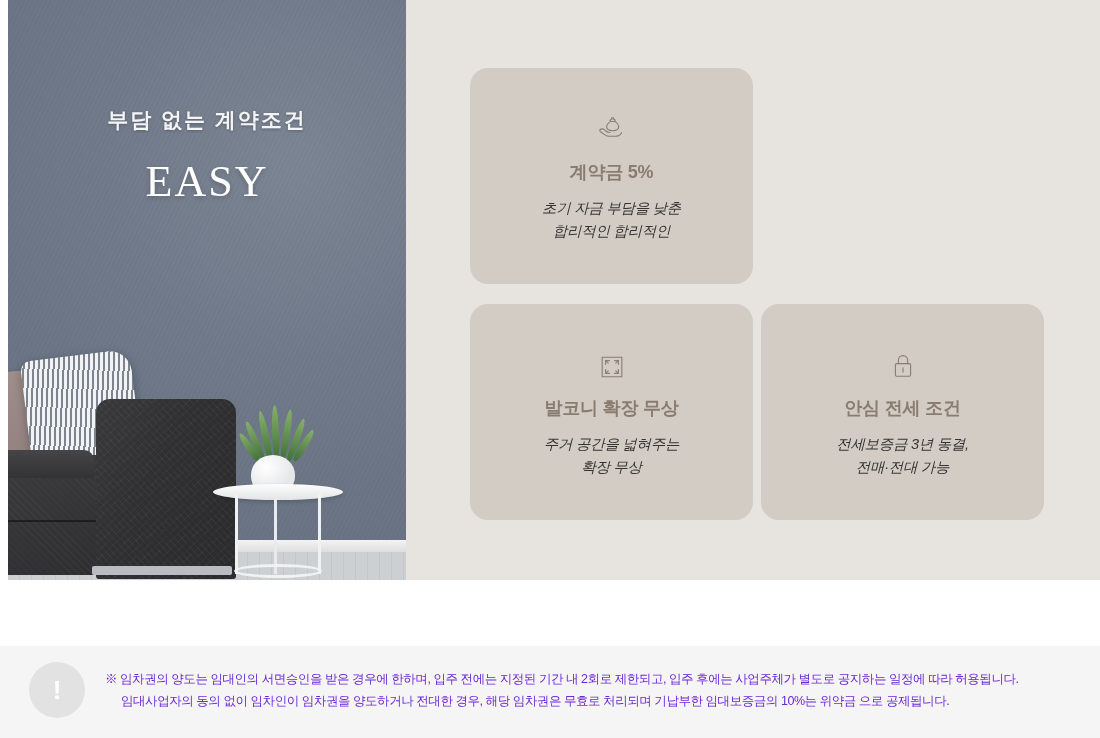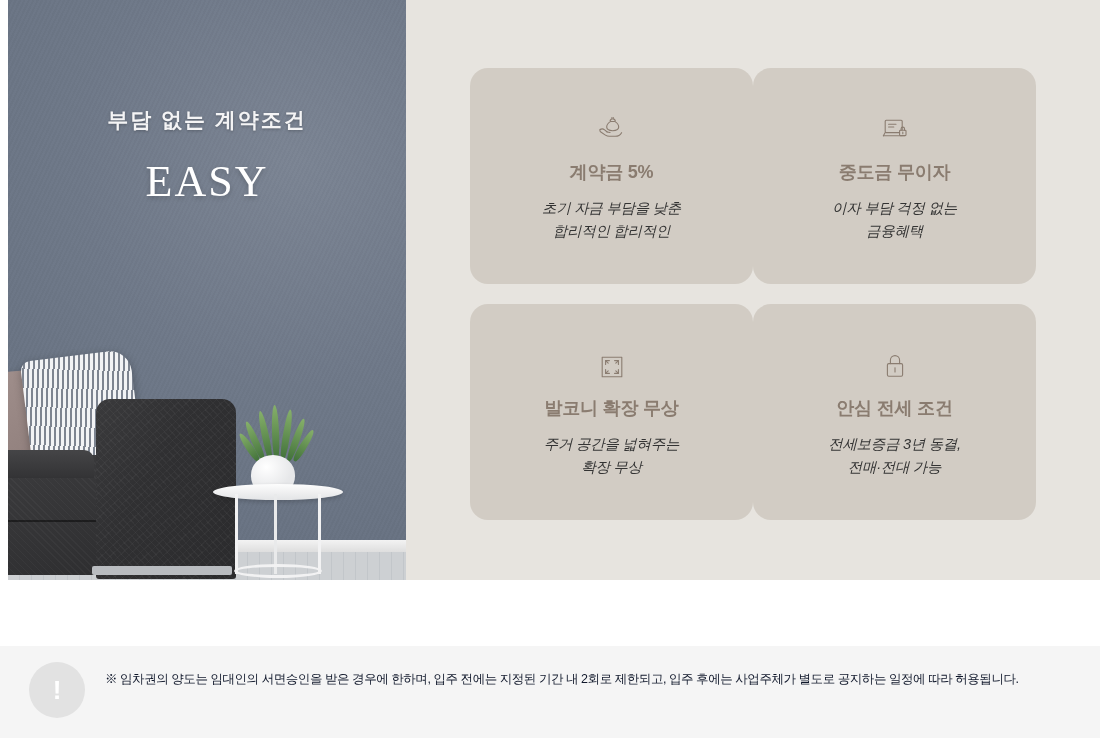--- a/index.html
+++ b/index.html
@@ -107,21 +107,21 @@
     text-shadow:0 1px 3px rgba(0,0,0,.25);
   }
   .hero-en {
     margin-top:20px; font-family:"Liberation Serif", serif; color:#ffffff;
     font-size:44px; line-height:56px; letter-spacing:2px;
     text-shadow:0 2px 5px rgba(0,0,0,.2);
   }
 
   
   .cards { position:absolute; left:462px; top:68px; width:574px; }
-  .card-row { display:flex; gap:0; }
+  .card-row { display:flex; gap:8px; }
   .card-row + .card-row { margin-top:20px; }
   .card {
     width:283px; height:216px; background:#d2ccc4; border-radius:18px;
     display:flex; flex-direction:column; align-items:center;
     padding-top:46px;
   }
   .card-icon { height:30px; display:flex; align-items:flex-end; justify-content:center; }
   .card-title {
     margin-top:16px; font-size:18px; font-weight:700; color:#8a7c70; letter-spacing:-.2px;
   }
@@ -132,21 +132,21 @@
   }
 
   
   .note-band { position:absolute; left:0; top:646px; width:1100px; height:92px; background:#f5f5f5; }
   .note-badge {
     position:absolute; left:29px; top:662px; width:56px; height:56px; border-radius:50%;
     background:#e2e2e2; display:flex; align-items:center; justify-content:center;
     color:#ffffff; font-size:26px; font-weight:700; line-height:1;
   }
   .note-lines { position:absolute; left:105px; top:668px; width:960px; }
-  .note-line { font-size:12.5px; line-height:22px; color:#0f172a; letter-spacing:-.45px; white-space:nowrap; }
+  .note-line { font-size:12.5px; line-height:22px; color:#6d28d9; letter-spacing:-.45px; white-space:nowrap; }
   .note-line.indent { padding-left:16px; }
 </style>
 </head>
 <body>
 
 <div class="stage">
 
   <div class="top-section">
 
     <div class="hero">
@@ -202,38 +202,20 @@
               <path d="M10.2 18c1 0 2 .1 2.9.4"></path>
             </svg>
           </div>
           <div class="card-title">계약금 5%</div>
           <div class="card-desc">
             <div>초기 자금 부담을 낮춘</div>
             <div>합리적인 합리적인</div>
           </div>
         </div>
 
-        <div class="card">
-          <div class="card-icon">
-            <svg width="30" height="30" viewBox="0 0 30 30" fill="none" stroke="#8a7c70" stroke-width="1.1" stroke-linecap="round" stroke-linejoin="round">
-              <rect x="5.2" y="6.2" width="17" height="12.4" rx="1"></rect>
-              <path d="M8.6 10.2h7.4M8.6 13h5.2"></path>
-              <path d="M3.4 21.8h18.8"></path>
-              <path d="M5.2 18.6l-1.8 3.2M22.2 18.6l1.8 3.2"></path>
-              <rect x="19.6" y="16.2" width="6.4" height="5.4" rx=".8" fill="#d2ccc4"></rect>
-              <path d="M21.1 16.2v-1.4a1.7 1.7 0 013.4 0v1.4"></path>
-              <path d="M22.8 18.1v1.6"></path>
-            </svg>
-          </div>
-          <div class="card-title">중도금 무이자</div>
-          <div class="card-desc">
-            <div>이자 부담 걱정 없는</div>
-            <div>금융혜택</div>
-          </div>
-        </div>
 
       </div>
 
       <div class="card-row">
 
         <div class="card">
           <div class="card-icon">
             <svg width="26" height="26" viewBox="0 0 26 26" fill="none" stroke="#8a7c70" stroke-width="1.1" stroke-linecap="round" stroke-linejoin="round">
               <rect x="3.2" y="3.2" width="19.6" height="19.6"></rect>
               <path d="M10.4 6.6H6.6v3.8M15.6 6.6h3.8v3.8M10.4 19.4H6.6v-3.8M15.6 19.4h3.8v-3.8"></path>
@@ -264,15 +246,16 @@
 
       </div>
 
     </div>
   </div>
 
   <div class="note-band"></div>
   <div class="note-badge">!</div>
   <div class="note-lines">
     <div class="note-line">※ 임차권의 양도는 임대인의 서면승인을 받은 경우에 한하며, 입주 전에는 지정된 기간 내 2회로 제한되고, 입주 후에는 사업주체가 별도로 공지하는 일정에 따라 허용됩니다.</div>
+    <div class="note-line indent">임대사업자의 동의 없이 임차인이 임차권을 양도하거나 전대한 경우, 해당 임차권은 무효로 처리되며 기납부한 임대보증금의 10%는 위약금 으로 공제됩니다.</div>
   </div>
 
 </div>
 
 </body></html>

